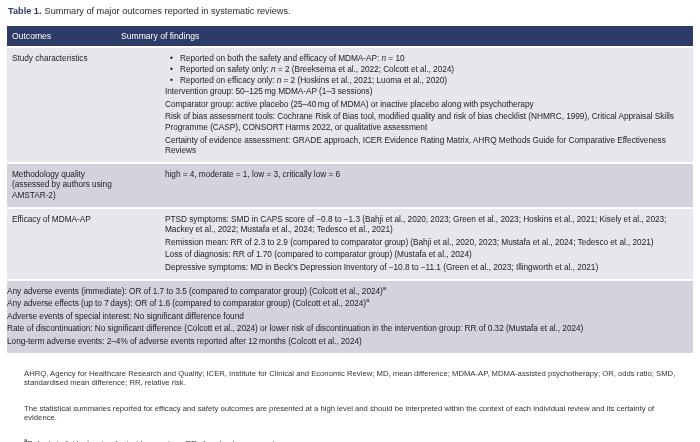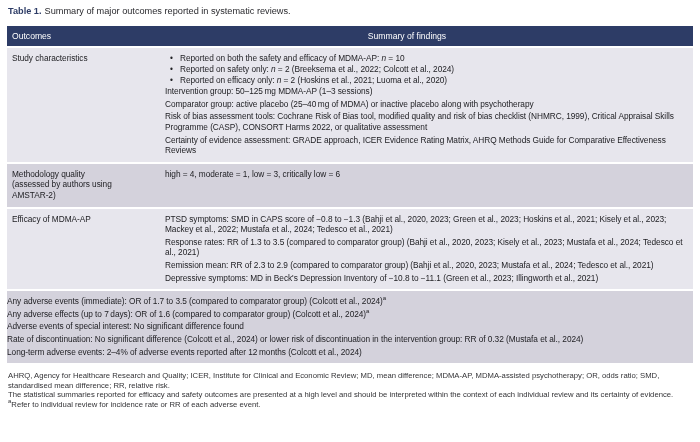--- a/index.html
+++ b/index.html
@@ -16,40 +16,40 @@
   .cap-label { font-weight: bold; color: var(--accent, #2d3c66); margin-right: 3px; }
 
   .table { width: 686px; }
 
   .thead {
     display: flex; align-items: center;
     background: var(--header-bg, #2d3c66); color: #ffffff;
     height: 20px; font-size: 8.6px; margin-bottom: 2px;
   }
   .col-outcome { width: 114px; flex: none; box-sizing: border-box; padding-left: 5px; }
-  .col-summary { flex: 1; text-align: center; }
+  .col-summary { flex: 1; }
 
   .trow { display: flex; margin-bottom: 2px; font-size: 8.3px; line-height: 10.6px; letter-spacing: -0.05px; gap: 44px; }
   .trow.light { background: var(--row-light, #e7e6ed); }
   .trow.dark  { background: var(--row-dark, #d4d2dc); }
 
   .cell-outcome { width: 114px; flex: none; box-sizing: border-box; padding: 5px 4px 6px 5px; }
   .cell-summary { flex: 1; padding: 5px 8px 6px 0; }
 
   .item { margin: 0 0 2px 0; }
   .item:last-child { margin-bottom: 0; }
   .item.bullet { padding-left: 15px; position: relative; margin-bottom: 0.5px; }
   .item.bullet::before { content: "\2022"; position: absolute; left: 5px; top: -0.5px; }
 
   .seg-bold { font-weight: normal; }
   .seg-italic { font-style: italic; }
   sup.seg-sup { font-size: 6px; line-height: 0; }
 
   .footnotes { margin: 8px 0 0 1px; font-size: 7.7px; line-height: 9.6px; color: #333336; width: 684px; }
-  .footnote { margin: 0; }
+  .footnote { margin: 16px; }
 </style>
 </head>
 <body>
 
 <div class="page">
 
   <div class="caption">
     <span class="cap-label">Table 1.</span><span>Summary of major outcomes reported in systematic reviews.</span>
   </div>
 
@@ -74,22 +74,22 @@
         <div class="trow dark">
           <div class="cell-outcome">Methodology quality (assessed by authors using AMSTAR-2)</div>
           <div class="cell-summary">
             <div class="item"><span class="seg-normal">high = 4, moderate = 1, low = 3, critically low = 6</span></div>
           </div>
         </div>
         <div class="trow light">
           <div class="cell-outcome">Efficacy of MDMA-AP</div>
           <div class="cell-summary">
             <div class="item"><span class="seg-bold">PTSD symptoms</span><span class="seg-normal">: SMD in CAPS score of −0.8 to −1.3 (Bahji et al., 2020, 2023; Green et al., 2023; Hoskins et al., 2021; Kisely et al., 2023; Mackey et al., 2022; Mustafa et al., 2024; Tedesco et al., 2021)</span></div>
-            <div class="item"><span class="seg-bold">Response rates</span><span class="seg-normal">: RR of 1.3 to 3.5 (compared to comparator group) (Bahji et al., 2020, 2023; Kisely et al., 2023; Mustafa et al., 2024; Tedesco et al., 2021)</span></div>
             <div class="item"><span class="seg-bold">Remission mean</span><span class="seg-normal">: RR of 2.3 to 2.9 (compared to comparator group) (Bahji et al., 2020, 2023; Mustafa et al., 2024; Tedesco et al., 2021)</span></div>
+            <div class="item"><span class="seg-bold">Loss of diagnosis</span><span class="seg-normal">: RR of 1.70 (compared to comparator group) (Mustafa et al., 2024)</span></div>
             <div class="item"><span class="seg-bold">Depressive symptoms</span><span class="seg-normal">: MD in Beck's Depression Inventory of −10.8 to −11.1 (Green et al., 2023; Illingworth et al., 2021)</span></div>
           </div>
         </div>
         <div class="trow dark">
           <div class="cell-summary">
             <div class="item"><span class="seg-bold">Any adverse events (immediate)</span><span class="seg-normal">: OR of 1.7 to 3.5 (compared to comparator group) (Colcott et al., 2024)</span><sup class="seg-sup">a</sup></div>
             <div class="item"><span class="seg-bold">Any adverse effects (up to 7 days)</span><span class="seg-normal">: OR of 1.6 (compared to comparator group) (Colcott et al., 2024)</span><sup class="seg-sup">a</sup></div>
             <div class="item"><span class="seg-bold">Adverse events of special interest</span><span class="seg-normal">: No significant difference found</span></div>
             <div class="item"><span class="seg-bold">Rate of discontinuation</span><span class="seg-normal">: No significant difference (Colcott et al., 2024) or lower risk of discontinuation in the intervention group: RR of 0.32 (Mustafa et al., 2024)</span></div>
             <div class="item"><span class="seg-bold">Long-term adverse events</span><span class="seg-normal">: 2–4% of adverse events reported after 12 months (Colcott et al., 2024)</span></div>

